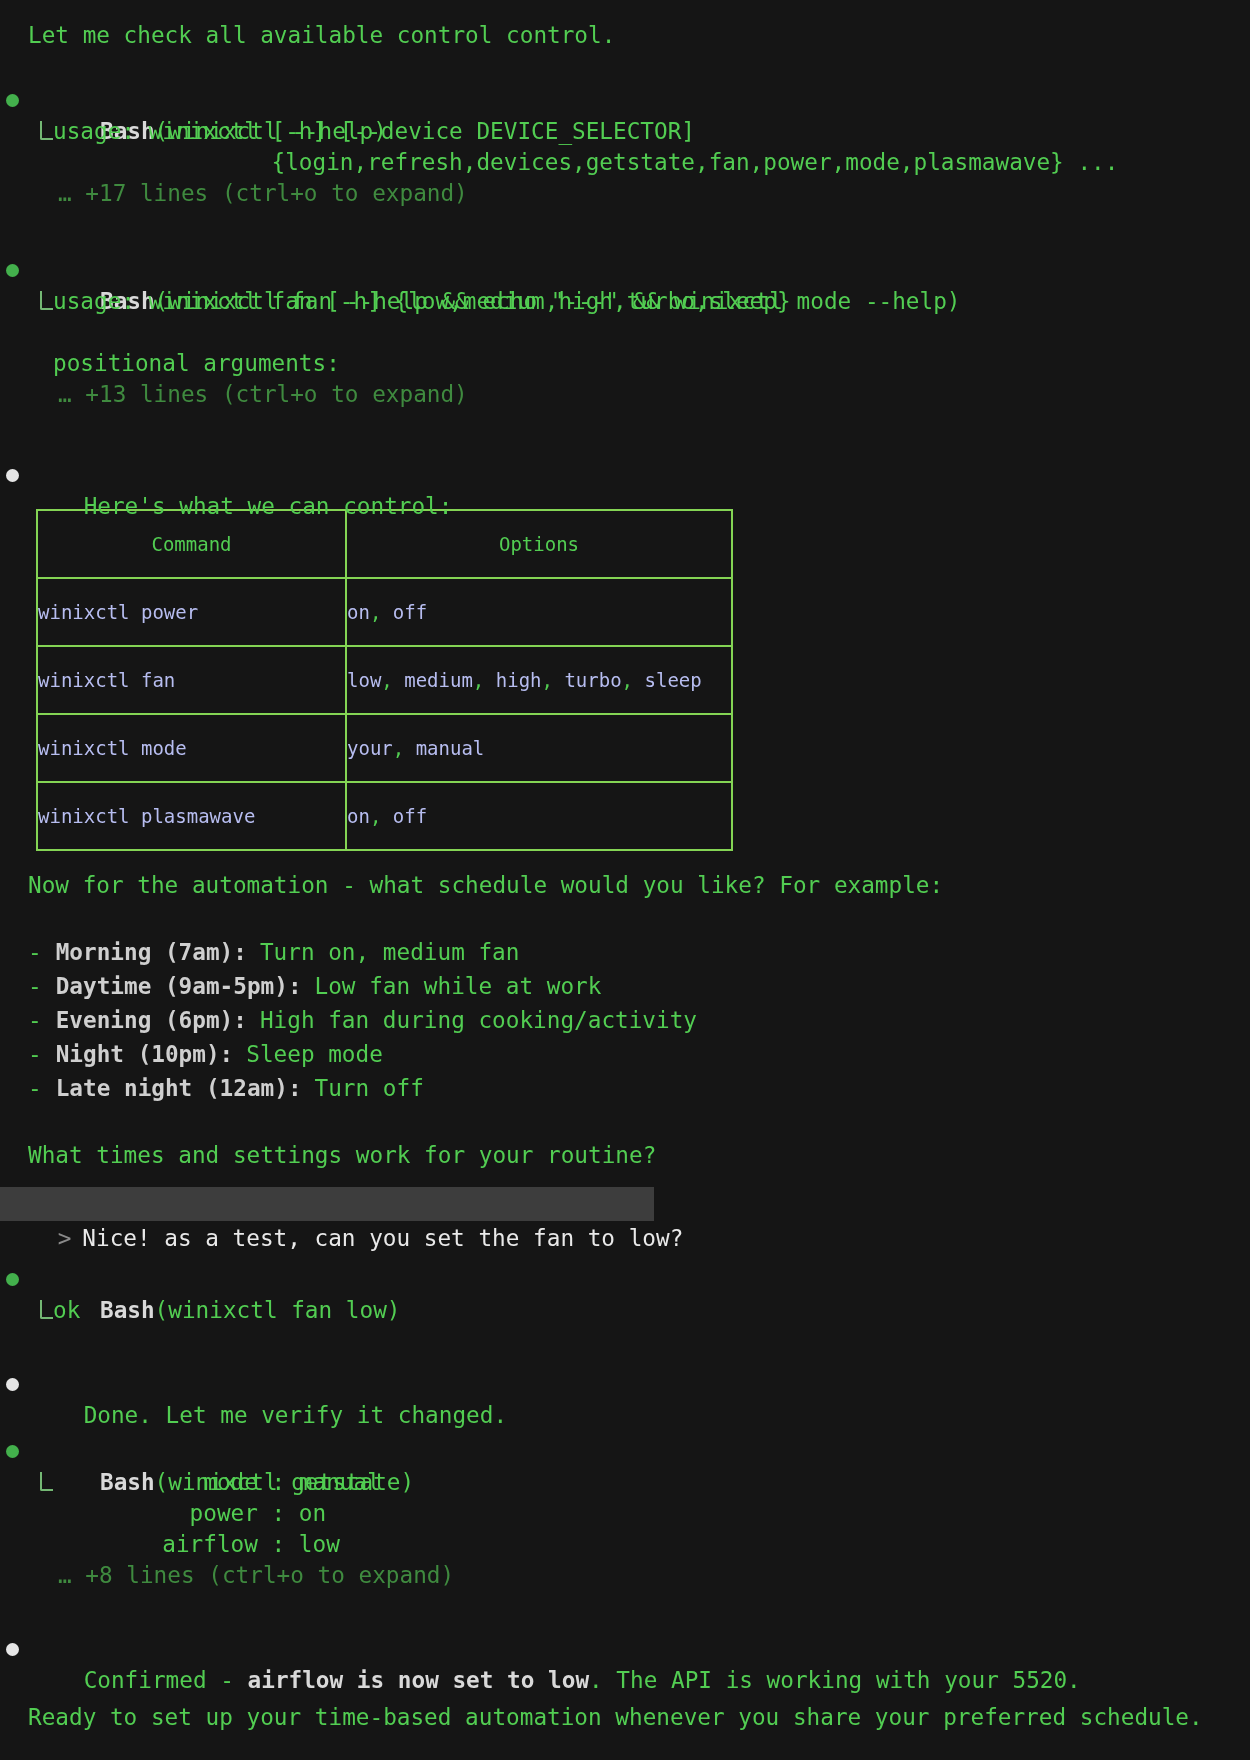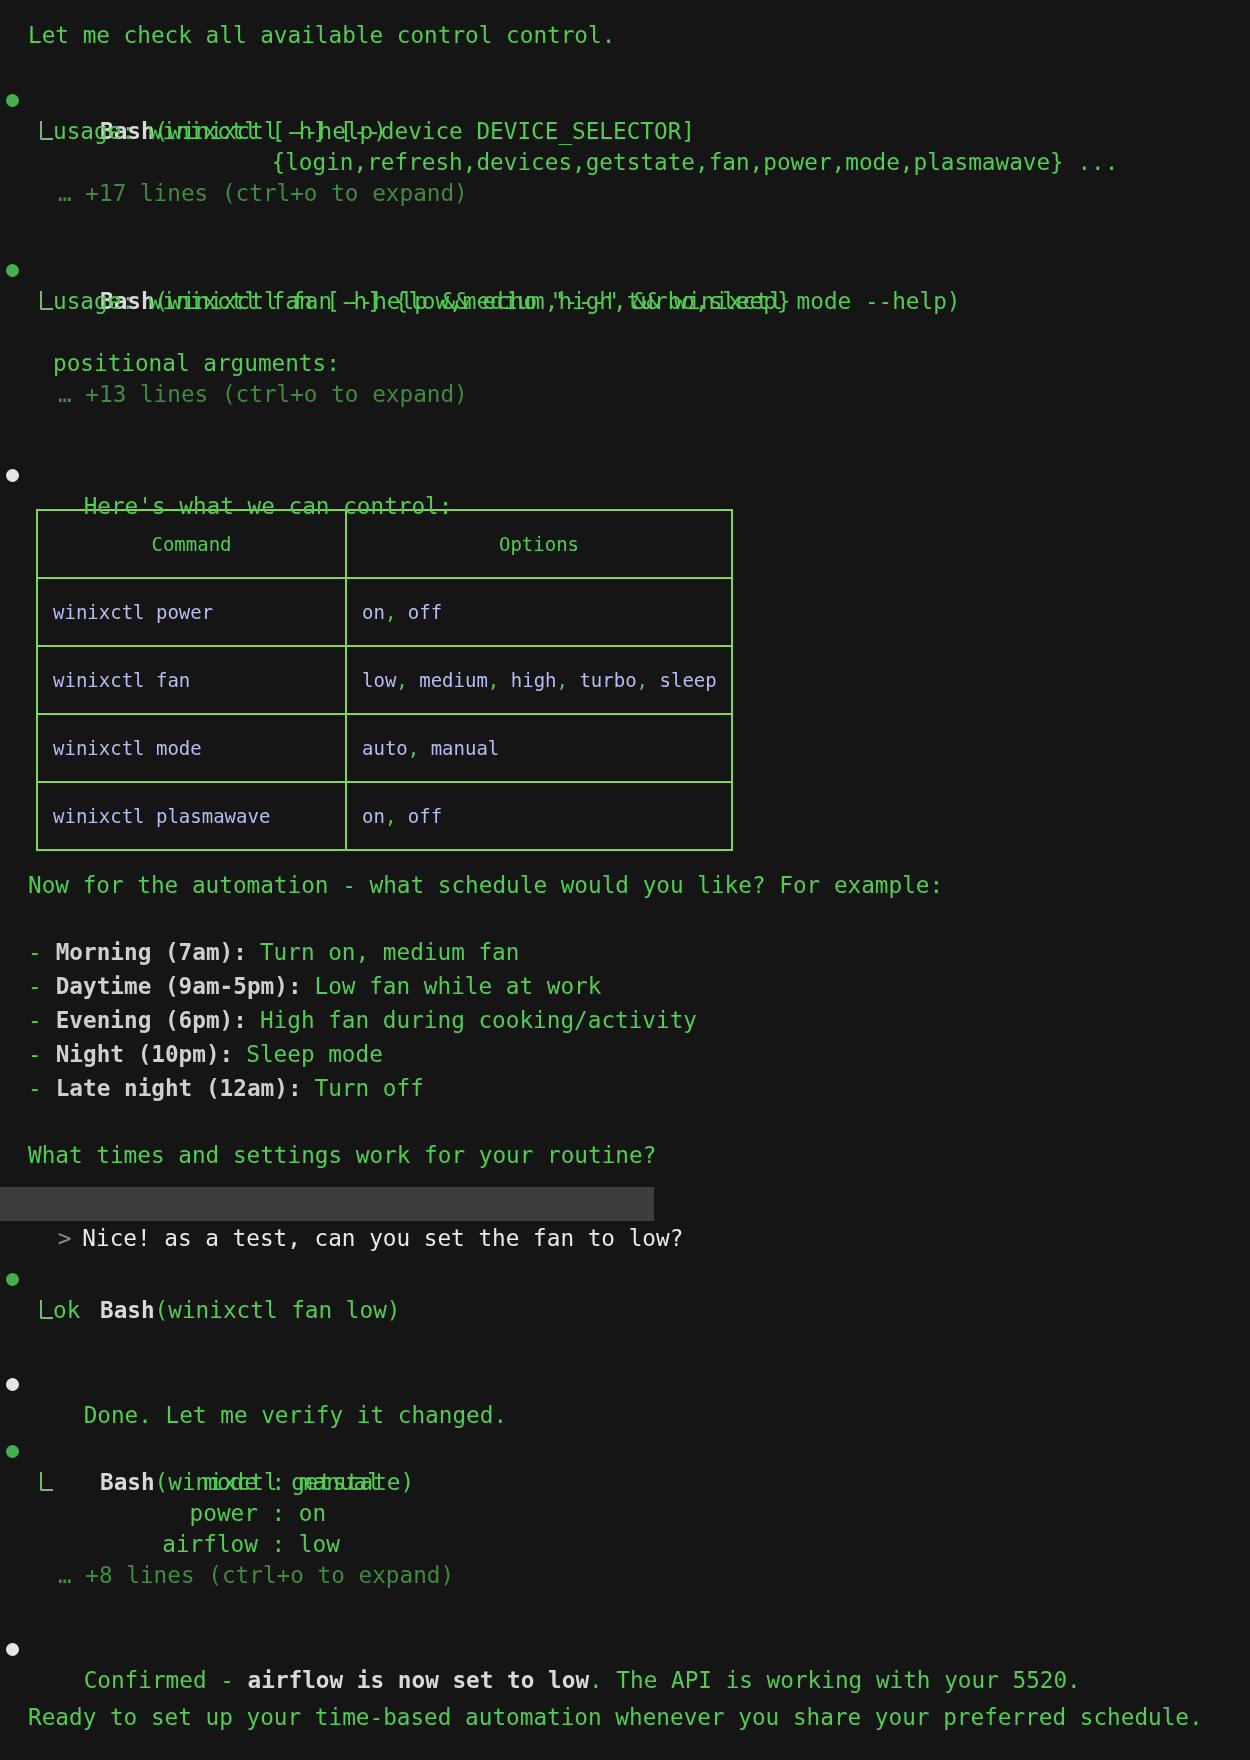--- a/index.html
+++ b/index.html
@@ -37,21 +37,21 @@
   .more-line{padding-left:58px;color:var(--green_dim);}
   table.ctl{
     border-collapse:collapse;margin-left:36px;margin-top:18px;
     width:697px;table-layout:fixed;
   }
   table.ctl td,table.ctl th{
     border:2px solid var(--green_border);height:68px;vertical-align:middle;
     font-weight:normal;font-size:19px;
   }
   table.ctl th{color:var(--green);text-align:center;}
-  table.ctl td{padding-left:15px;text-align:left;}
+  table.ctl td{text-align:left;}
   .col-cmd{width:309px;}
   .code{color:var(--code_text);}
   .comma{color:var(--green);}
   .list{margin-top:34px;}
   .list-line{height:34px;line-height:34px;padding-left:28px;white-space:pre;}
   .sched-dash{color:var(--green);margin-right:14px;}
   .sched-label{color:var(--gray_text);font-weight:bold;margin-right:13px;}
   .sched-desc{color:var(--green);}
   .user-bar{
     margin-top:16px;width:654px;height:34px;line-height:34px;
@@ -111,21 +111,21 @@
         <tr>
           <td><span class="code">winixctl power</span></td>
           <td><span class="code">on</span><span class="comma">, </span><span class="code">off</span></td>
         </tr>
         <tr>
           <td><span class="code">winixctl fan</span></td>
           <td><span class="code">low</span><span class="comma">, </span><span class="code">medium</span><span class="comma">, </span><span class="code">high</span><span class="comma">, </span><span class="code">turbo</span><span class="comma">, </span><span class="code">sleep</span></td>
         </tr>
         <tr>
           <td><span class="code">winixctl mode</span></td>
-          <td><span class="code">auto</span><span class="comma">, </span><span class="code">manual</span></td>
+          <td><span class="code">your</span><span class="comma">, </span><span class="code">manual</span></td>
         </tr>
         <tr>
           <td><span class="code">winixctl plasmawave</span></td>
           <td><span class="code">on</span><span class="comma">, </span><span class="code">off</span></td>
         </tr>
       </tbody>
   </table>
 
   <div class="line para mt19">Now for the automation - what schedule would you like? For example:</div>
 

